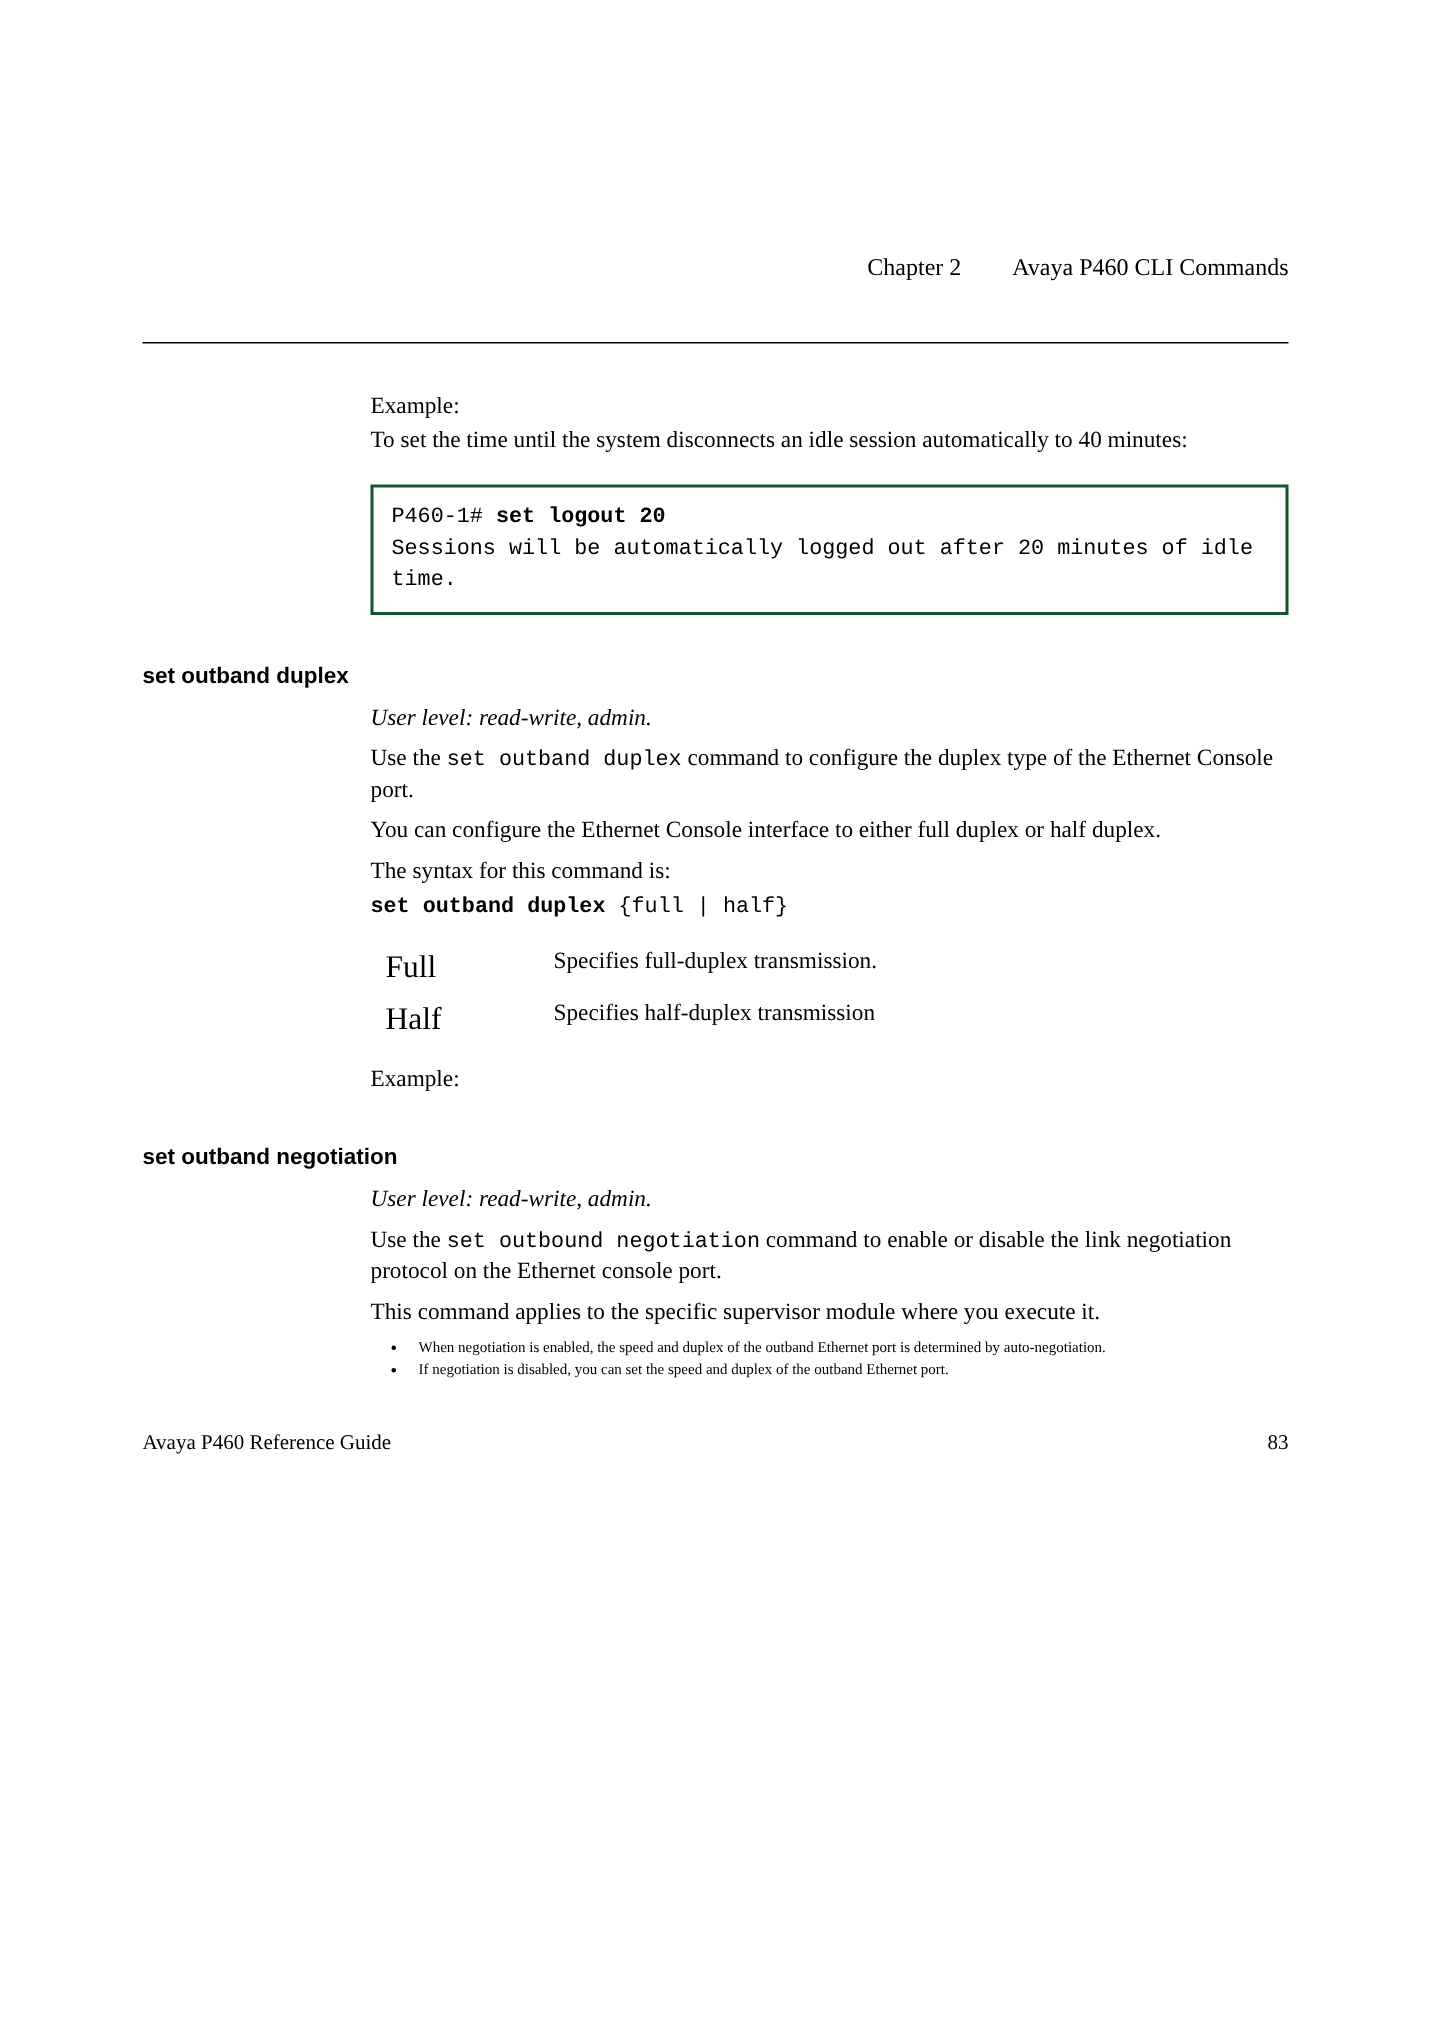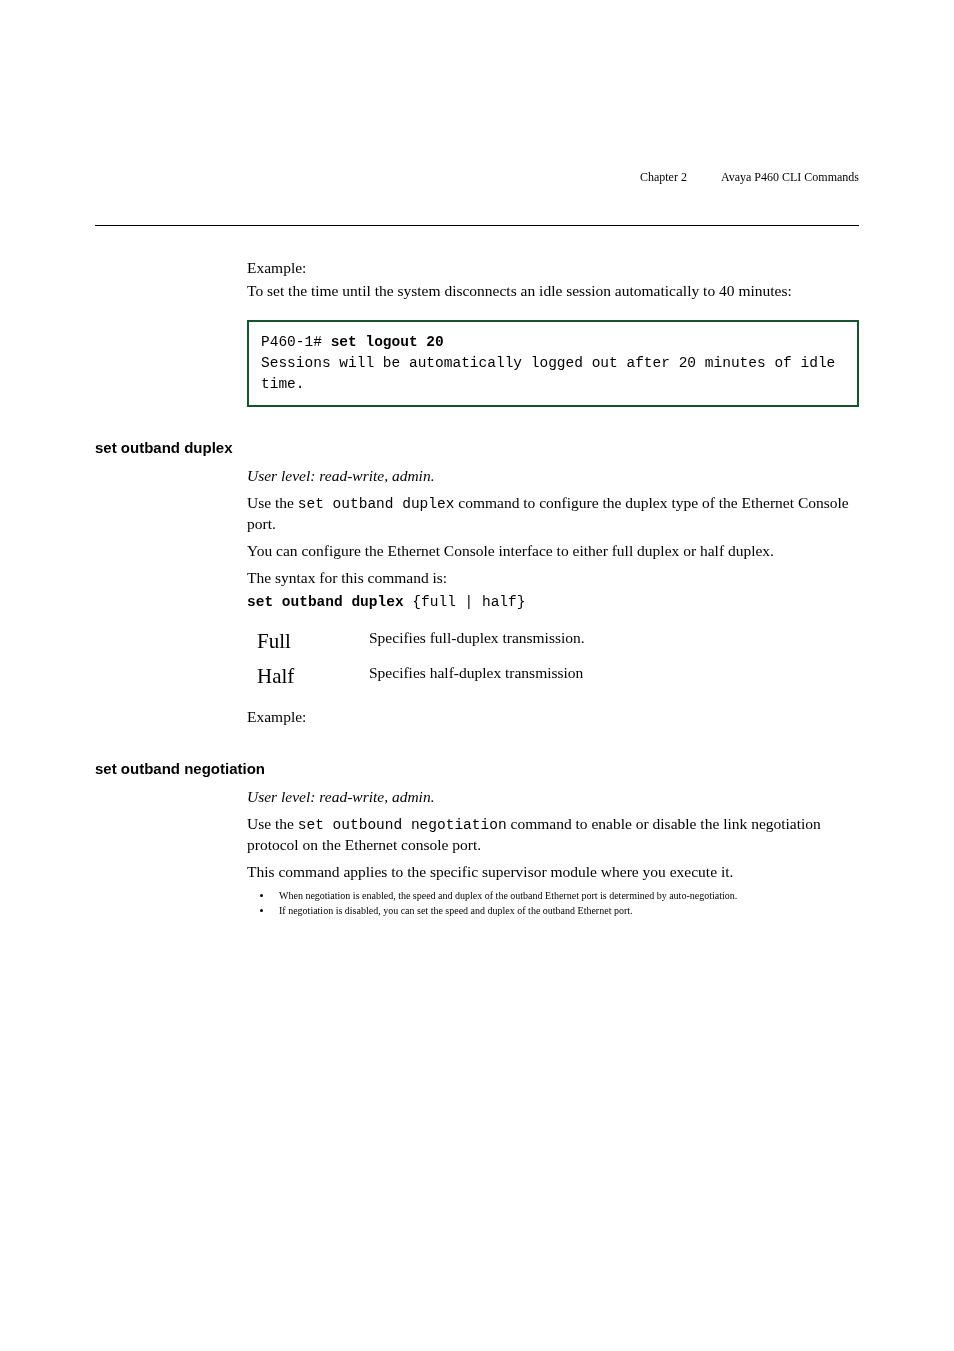--- a/index.html
+++ b/index.html
@@ -11,21 +11,21 @@
     background: #fff;
     width: 954px;
   }
   .page {
     padding: 170px 95px 60px 95px;
   }
   .header-row {
     display: flex;
     justify-content: flex-end;
     gap: 34px;
-    font-size: 12px;
+    font-size: 16px;
     color: #000;
     padding-bottom: 8px;
     margin-bottom: 32px;
   }
   .header-divider {
     border-top: 1px solid #000;
     margin-top: 5px;
     margin-bottom: 32px;
   }
   .indent-block {
@@ -154,14 +154,18 @@
   <div class="indent-block">
     <p class="para italic">User level: read-write, admin.</p>
     <p class="para"><span>Use the </span><span class="mono">set outbound negotiation</span><span> command to enable or disable the link negotiation protocol on the Ethernet console port.</span></p>
     <p class="para-tight">This command applies to the specific supervisor module where you execute it.</p>
     <ul class="bullet-list">
       <li>When negotiation is enabled, the speed and duplex of the outband Ethernet port is determined by auto-negotiation.</li>
       <li>If negotiation is disabled, you can set the speed and duplex of the outband Ethernet port.</li>
     </ul>
   </div>
 
+  <div class="footer-row">
+    <span>Avaya P460 Reference Guide</span>
+    <span>83</span>
+  </div>
 
 </div>
 
 </body></html>

